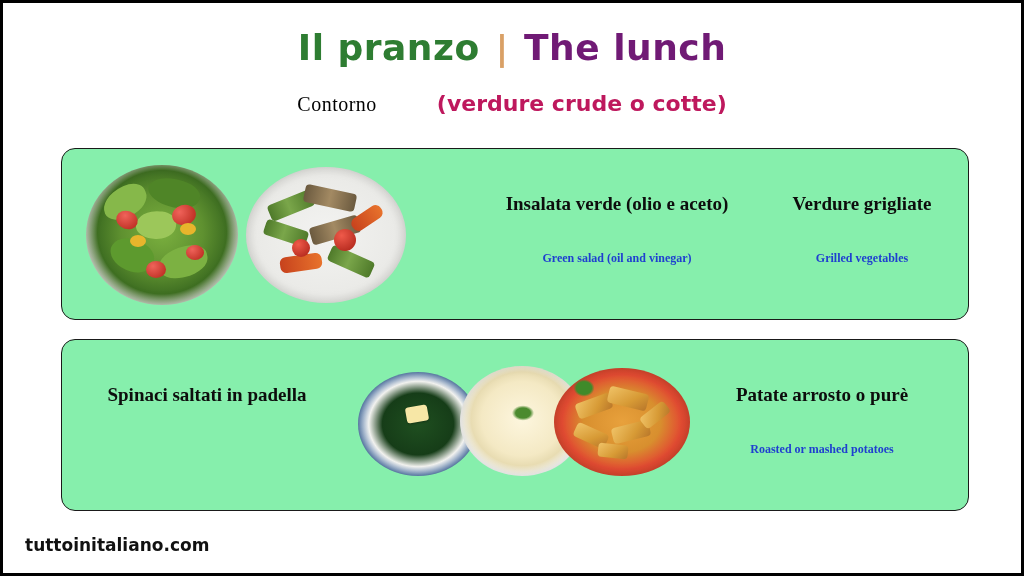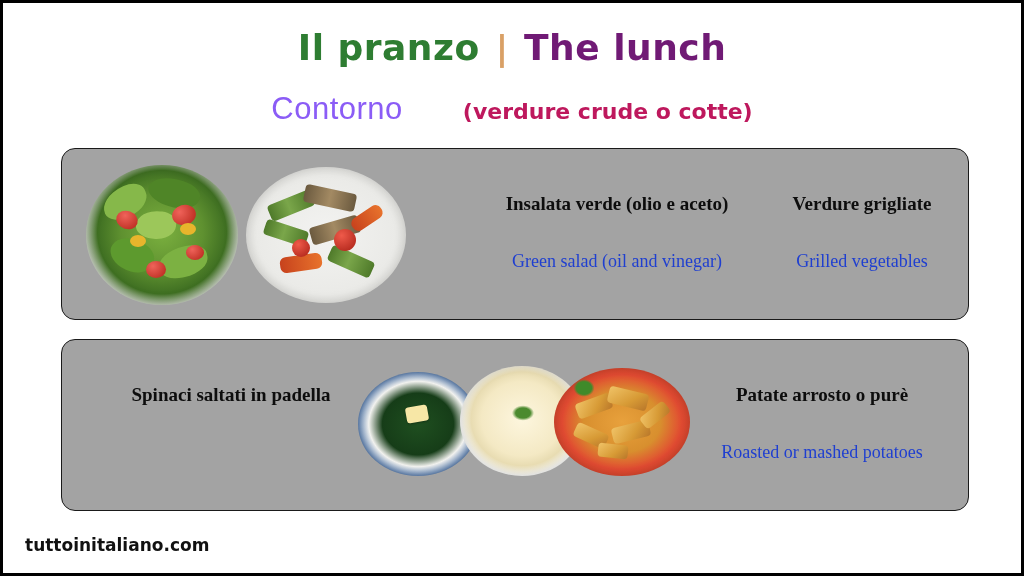--- a/index.html
+++ b/index.html
@@ -56,42 +56,42 @@
   
   .subtitle-row {
     position: absolute;
     top: 88px;
     left: 0;
     width: 100%;
     text-align: center;
     white-space: nowrap;
   }
   .subtitle-it {
-    font-family: Liberation Sans, sans-serif;
-    font-size: 31px;
-    color: #8b5cf6;
+    font-family: Liberation Serif, serif;
+    font-size: 20px;
+    color: #000000;
     letter-spacing: 0.5px;
   }
   .subtitle-en {
     font-family: "DejaVu Sans", sans-serif;
     font-weight: bold;
     font-size: 22px;
     color: #be185d;
     margin-left: 60px;
   }
 
   
   .panel {
     position: absolute;
     left: 58px;
     width: 908px;
     border: 1.5px solid #1a1a1a;
     border-radius: 14px;
     box-sizing: border-box;
-    background: #a3a3a3;
+    background: #86efac;
   }
   #panel-1 { top: 145px; height: 172px; }
   #panel-2 { top: 336px; height: 172px; }
 
   
   .food {
     position: absolute;
     border-radius: 50%;
     overflow: hidden;
   }
@@ -220,32 +220,32 @@
   .txt-block { position: absolute; text-align: center; }
   .txt-it {
     font-family: "Liberation Serif", serif;
     font-weight: bold;
     font-size: 19px;
     color: #0d0d0d;
     white-space: nowrap;
   }
   .txt-en {
     font-family: "Liberation Serif", serif;
-    font-weight: normal;
-    font-size: 18px;
+    font-weight: bold;
+    font-size: 12px;
     color: #1f3fd0;
     white-space: nowrap;
     margin-top: 36px;
   }
 
   
   #t1 { left: 400px; top: 44px; width: 310px; }
   #t2 { left: 700px; top: 44px; width: 200px; }
   
-  #t3 { left: 24px; top: 44px; width: 290px; }
+  #t3 { left: 0; top: 44px; width: 290px; }
   #t4 { left: 620px; top: 44px; width: 280px; }
 
   
   .footer {
     position: absolute;
     left: 22px;
     bottom: 18px;
     font-family: "DejaVu Sans", sans-serif;
     font-weight: bold;
     font-size: 17px;

